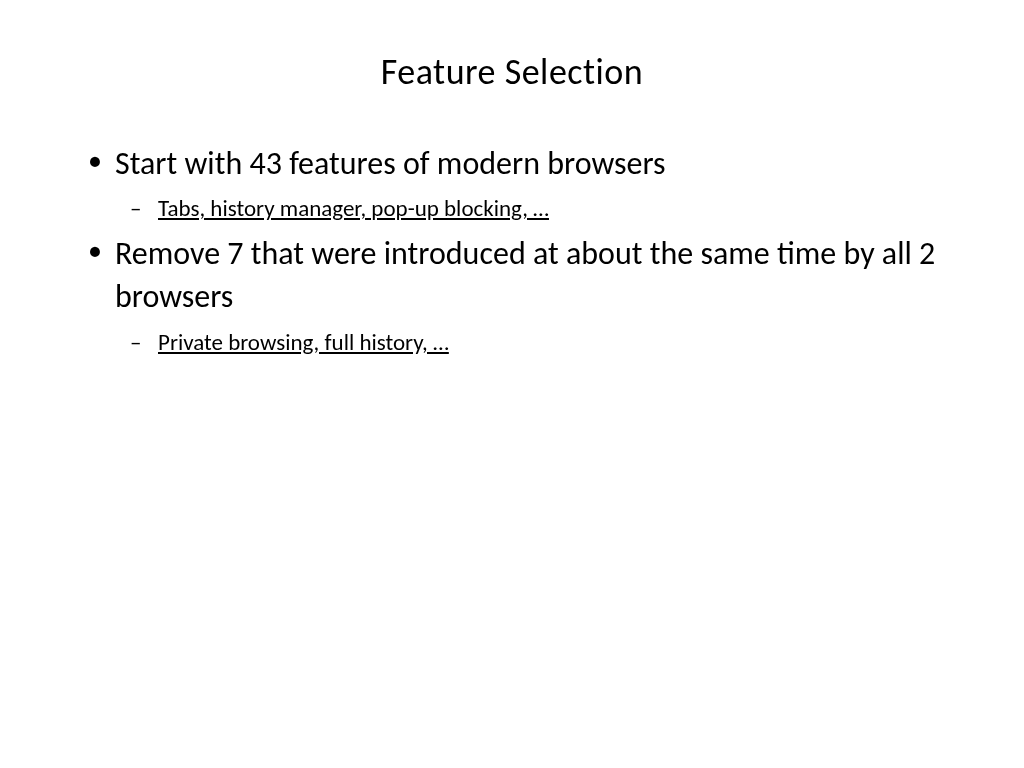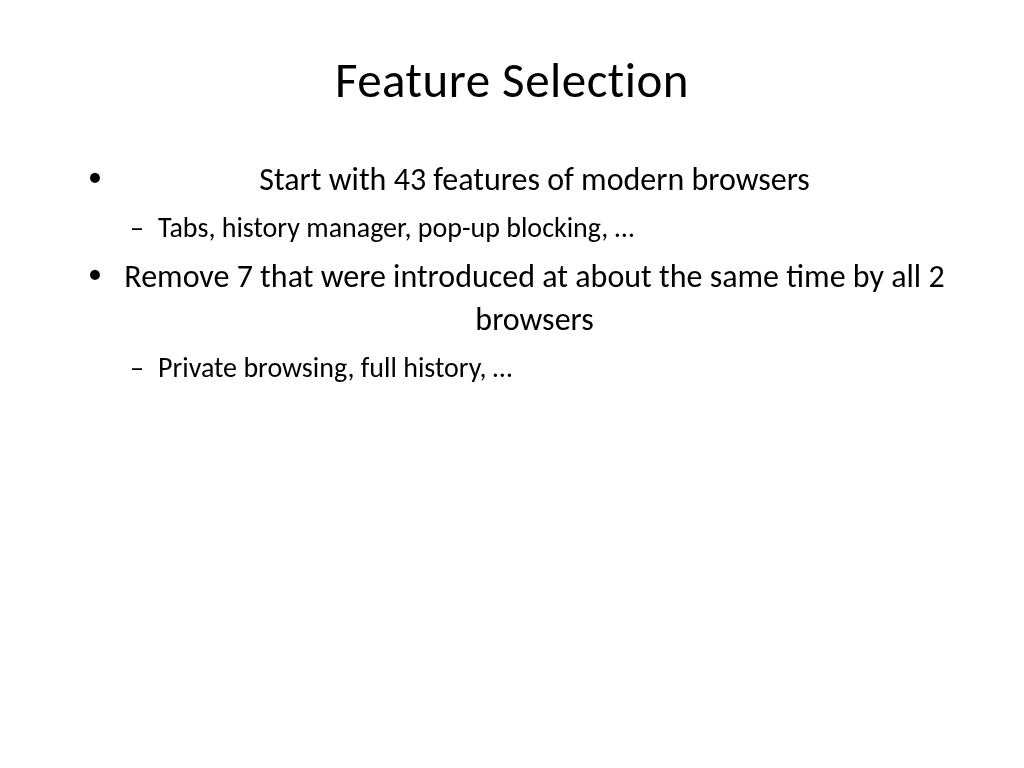--- a/index.html
+++ b/index.html
@@ -10,52 +10,52 @@
     body {
       width: 1024px;
       height: 768px;
       background: #ffffff;
       font-family: Calibri, 'Segoe UI', Arial, sans-serif;
       color: #000000;
       padding: 50px 70px 50px 70px;
       overflow: hidden;
     }
     .title {
-      font-size: 49px;
+      font-size: 36px;
       font-weight: 400;
       text-align: center;
       margin-bottom: 48px;
       letter-spacing: 0.5px;
     }
     .content {
       font-size: 32px;
       line-height: 1.35;
     }
     ul {
       list-style: none;
     }
     .level-1 {
       padding-left: 45px;
       position: relative;
       margin-bottom: 8px;
-      text-align: center;
     }
     .level-1::before {
       content: "•";
       position: absolute;
       left: 18px;
       top: 0;
       font-size: 28px;
     }
     .level-2 {
       padding-left: 88px;
       position: relative;
-      font-size: 28px;
+      font-size: 23px;
       margin-bottom: 8px;
       margin-top: 4px;
+      text-decoration: underline;
     }
     .level-2::before {
       content: "–";
       position: absolute;
       left: 60px;
       top: 0;
     }
   </style>
 </head>
 <body>

